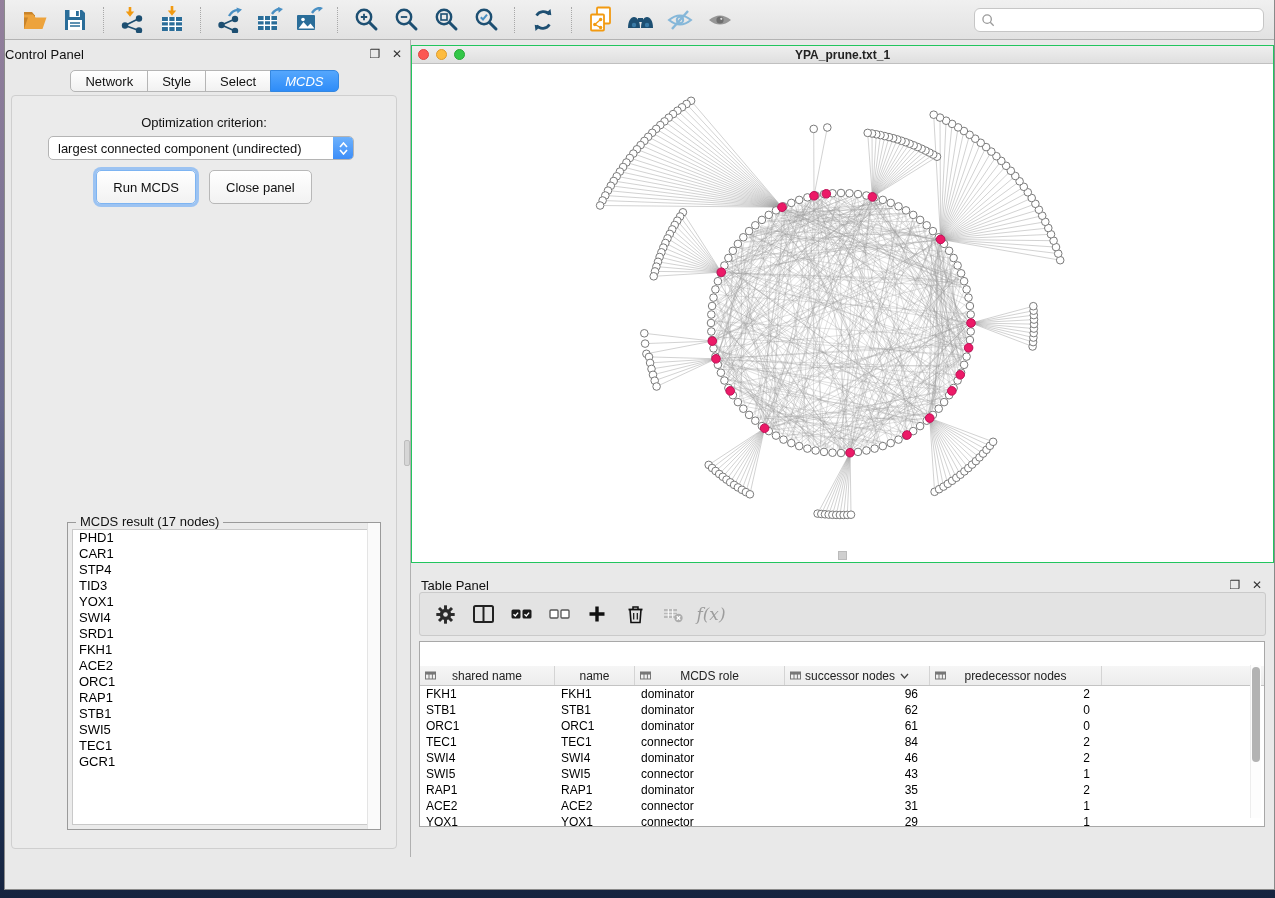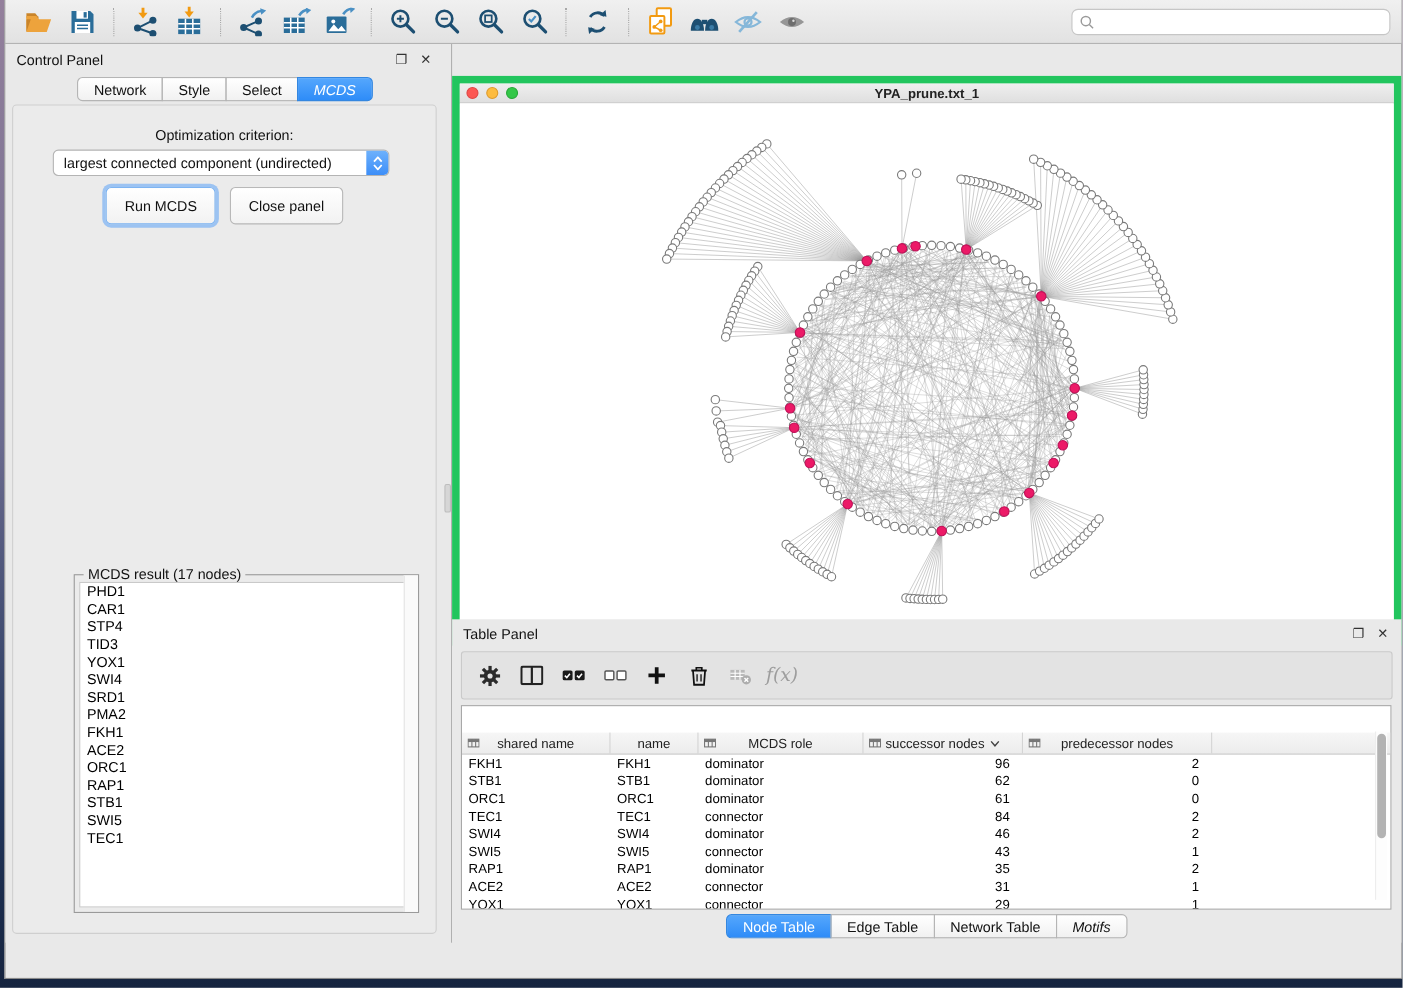--- a/index.html
+++ b/index.html
@@ -12,21 +12,21 @@
   .toolbar { position:absolute; left:0; right:0; top:0; height:40px; background:linear-gradient(#f0f0f0,#e2e2e2);
              border-bottom:1px solid #b3b3b3; display:flex; align-items:center; padding:0 10px; }
   .tbtn { width:40px; height:32px; display:flex; align-items:center; justify-content:center; flex:none; border-radius:4px; }
   .tsep { width:1px; height:26px; border-left:1px dotted #a8a8a8; margin:0 8px; flex:none; }
   .search-wrap { margin-left:auto; width:290px; height:24px; background:#fff; border:1px solid #c6c6c6; border-radius:6px;
                  display:flex; align-items:center; padding:0 6px; }
   .search-wrap input { border:none; outline:none; flex:1; font-size:12px; background:transparent; margin-left:4px; }
 
   
   .control-panel { position:absolute; left:0; top:40px; width:399px; bottom:32px; background:#e9e9e9; }
-  .cp-header { position:absolute; left:0; right:0; top:0; height:28px; display:flex; align-items:center; padding:0 10px; font-size:13px; color:#111;gap:11px; }
+  .cp-header { position:absolute; left:0; right:0; top:0; height:28px; display:flex; align-items:center; padding:0 0; font-size:13px; color:#111;gap:11px; }
   .win-ctrls { margin-left:auto; display:flex; gap:8px; color:#333; font-size:12px; }
   .win-ctrl { width:14px; height:14px; display:flex; align-items:center; justify-content:center; cursor:default; }
   .cp-tabs { position:absolute; top:30px; left:0; right:0; display:flex; justify-content:center; }
   .seg-tab { height:22px; padding:0 14px; display:flex; align-items:center; background:linear-gradient(#fff,#f1f1f1);
              border:1px solid #b5b5b5; margin-left:-1px; font-size:13px; color:#111; }
   .seg-tab:first-child { border-radius:5px 0 0 5px; margin-left:0; }
   .seg-tab:last-child { border-radius:0 5px 5px 0;font-style:italic; }
   .seg-tab.selected { background:linear-gradient(#55a7fd,#2e8cf8); border-color:#3487e0; color:#fff; }
   .cp-body { position:absolute; left:6px; right:7px; top:55px; bottom:8px; background:#ebebeb; border:1px solid #cfcfcf; border-radius:4px; }
   .opt-label { position:absolute; top:19px; left:0; right:0; text-align:center; font-size:13px; color:#111; }
@@ -43,31 +43,31 @@
   .mcds-legend { position:absolute; top:-9px; left:8px; background:#ebebeb; padding:0 4px; font-size:13px; color:#111; }
   .mcds-list { position:absolute; left:4px; right:4px; top:6px; bottom:4px; background:#fff; border:1px solid #c9c9c9; overflow:hidden; }
   .mcds-item { font-size:13px; line-height:16px; padding-left:6px; color:#000; }
   .mcds-scroll { position:absolute; right:0; top:0; bottom:0; width:13px; background:#fafafa; border-left:1px solid #e4e4e4; }
 
   
   .v-splitter { position:absolute; left:399px; top:40px; width:7px; bottom:32px; background:#e9e9e9; border-right:1px solid #b0b0b0; }
   .v-handle { position:absolute; left:0; width:6px; top:400px; height:26px; background:#d6d6d6; border:1px solid #bdbdbd; border-radius:2px; }
 
   
-  .net-window { position:absolute; left:406px; right:0; top:45px; height:518px; border:7px solid #22c55e; background:#fff;margin-top:24px; }
+  .net-window { position:absolute; left:406px; right:0; top:45px; height:518px; border:1px solid #22c55e; background:#fff; }
   .net-titlebar { position:absolute; left:0; right:0; top:0; height:18px; background:linear-gradient(#efefef,#dfdfdf);
                   border-bottom:1px solid #c0c0c0; display:flex; align-items:center; padding:0 6px; }
   .light { width:11px; height:11px; border-radius:50%; margin-right:7px; flex:none; }
   .net-title { position:absolute; left:0; right:0; text-align:center; font-size:12px; font-weight:bold; color:#222; }
   .net-canvas { position:absolute; left:0; right:0; top:18px; bottom:0; background:#fff; }
   .canvas-handle { position:absolute; left:50%; bottom:2px; width:9px; height:9px; margin-left:-5px; background:#cfcfcf; border:1px solid #bbb; }
 
   
   .table-panel { position:absolute; left:406px; right:0; top:563px; bottom:32px; background:#e9e9e9; }
-  .tp-header { position:absolute; left:0; right:0; top:0; height:26px; display:flex; align-items:center; padding:4px 10px; font-size:13px; color:#111; }
+  .tp-header { position:absolute; left:0; right:0; top:0; height:26px; display:flex; padding:15px 10px; font-size:13px; color:#111; }
   .tp-toolbar { position:absolute; left:8px; right:8px; top:29px; height:44px; background:#e3e3e3; border:1px solid #cacaca;
                 border-radius:3px; display:flex; align-items:center; padding:0 10px; gap:8px; }
   .tp-btn { width:30px; height:30px; display:flex; align-items:center; justify-content:center; border-radius:3px; }
   .fx { font-family:"DejaVu Serif","Liberation Serif",serif; font-style:italic; color:#9d9d9d; font-size:17px; }
   .tp-table { position:absolute; left:8px; right:9px; top:78px; bottom:30px; background:#fff; border:1px solid #a8a8a8; overflow:hidden; }
   .t-header { display:grid; grid-template-columns:135px 80px 150px 145px 172px 1fr; height:20px; background:linear-gradient(#f6f6f6,#ececec);
               border-bottom:1px solid #c3c3c3;margin-top:24px; }
   .t-hcell { display:flex; align-items:center; justify-content:center; gap:5px; font-size:12px; color:#222; border-right:1px solid #d4d4d4; position:relative; }
   .t-hcell:last-child { border-right:none; }
   .t-hcell .hicon { position:absolute; left:5px; }
@@ -306,28 +306,28 @@
         <span class="mcds-legend">MCDS result (17 nodes)</span>
         <div class="mcds-list">
 
         <div class="mcds-item">PHD1</div>
             <div class="mcds-item">CAR1</div>
             <div class="mcds-item">STP4</div>
             <div class="mcds-item">TID3</div>
             <div class="mcds-item">YOX1</div>
             <div class="mcds-item">SWI4</div>
             <div class="mcds-item">SRD1</div>
-            <div class="mcds-item">PMA2</div>
             <div class="mcds-item">FKH1</div>
             <div class="mcds-item">ACE2</div>
             <div class="mcds-item">ORC1</div>
             <div class="mcds-item">RAP1</div>
             <div class="mcds-item">STB1</div>
             <div class="mcds-item">SWI5</div>
             <div class="mcds-item">TEC1</div>
+            <div class="mcds-item">GCR1</div>
           </div>
         <div class="mcds-scroll"></div>
       </div>
     </div>
   </div>
 
   <div class="v-splitter">
     <div class="v-handle"></div>
   </div>
 
@@ -1348,22 +1348,16 @@
             <div class="t-cell">dominator</div>
             <div class="t-cell num">18</div>
             <div class="t-cell num">0</div>
             <div class="t-cell"></div>
           </div>
         </div>
       <div class="t-scroll">
         <div class="t-thumb"></div>
       </div>
     </div>
-    <div class="tp-tabs">
-      <div class="seg-tab selected">Node Table</div>
-      <div class="seg-tab">Edge Table</div>
-      <div class="seg-tab">Network Table</div>
-      <div class="seg-tab">Motifs</div>
-    </div>
   </div>
 
 
 </div>
 
 </body></html>

